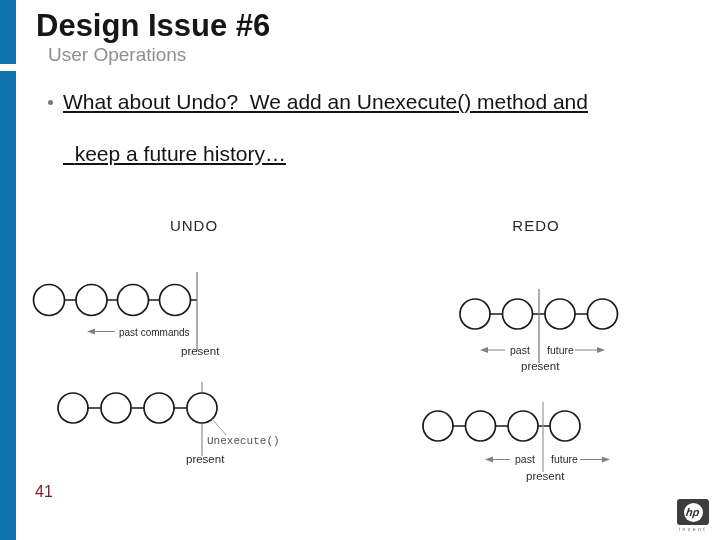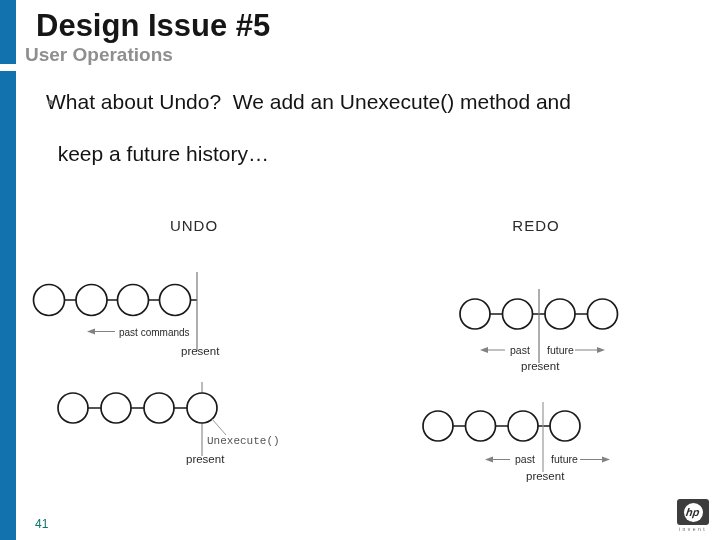--- a/index.html
+++ b/index.html
@@ -11,41 +11,41 @@
   }
   .accent-bar{position:absolute;left:0;width:16px;background:#1272ae;}
   .accent-bar.top{top:0;height:64px;}
   .accent-bar.bottom{top:71px;height:469px;}
 
   .slide-title{
     position:absolute;left:36px;top:8px;margin:0;
     font-size:31px;font-weight:600;color:#161616;letter-spacing:0px;
   }
   .slide-subtitle{
-    position:absolute;left:25px;top:44px;margin:0;
-    font-size:19px;font-weight:700;color:#8f8f8f;
+    position:absolute;left:48px;top:44px;margin:0;
+    font-size:19px;font-weight:400;color:#8f8f8f;
   }
 
   .bullet-block{
     position:absolute;left:46px;top:89px;width:630px;
     font-size:21px;line-height:26px;color:#141414;
   }
   .bullet-dot{
     position:absolute;left:2px;top:11px;width:5px;height:5px;border-radius:50%;
     background:#7a7a7a;
   }
-  .bullet-text{margin-left:0;white-space:pre-wrap;}
+  .bullet-text{margin-left:17px;white-space:pre-wrap;text-decoration:underline;}
 
   .diagram-layer{position:absolute;left:0;top:0;width:720px;height:540px;}
   svg text{font-family:"Liberation Sans", sans-serif;fill:#2a2a2a;}
   svg text.mono{font-family:"Liberation Mono","DejaVu Sans Mono",monospace;fill:#555;}
 
   .page-number{
-    position:absolute;left:35px;top:517px;
-    font-size:12px;color:#0f766e;
+    position:absolute;left:35px;top:483px;
+    font-size:16px;color:#7f1d1d;
   }
 
   .hp-logo{position:absolute;left:676px;top:499px;width:34px;text-align:center;}
   .hp-box{
     width:32px;height:26px;border-radius:3px;background:#3d3d3d;
     display:flex;align-items:center;justify-content:center;margin:0 auto;
   }
   .hp-circle{
     width:19px;height:19px;border-radius:50%;background:#ffffff;
     display:flex;align-items:center;justify-content:center;
@@ -57,21 +57,21 @@
   .hp-invent{
     margin-top:1px;font-size:5px;letter-spacing:2.5px;color:#666;
   }
 </style>
 </head>
 <body>
 
 <div class="accent-bar top"></div>
 <div class="accent-bar bottom"></div>
 
-<h1 class="slide-title">Design Issue #5</h1>
+<h1 class="slide-title">Design Issue #6</h1>
 <h2 class="slide-subtitle">User Operations</h2>
 
 <div class="bullet-block">
   <span class="bullet-dot"></span>
   <div class="bullet-text"><span>What about Undo?  We add an Unexecute() method and</span><br>
   <span>keep a future history…</span></div>
 </div>
 
 <svg class="diagram-layer" viewBox="0 0 720 540" xmlns="http://www.w3.org/2000/svg">
 

